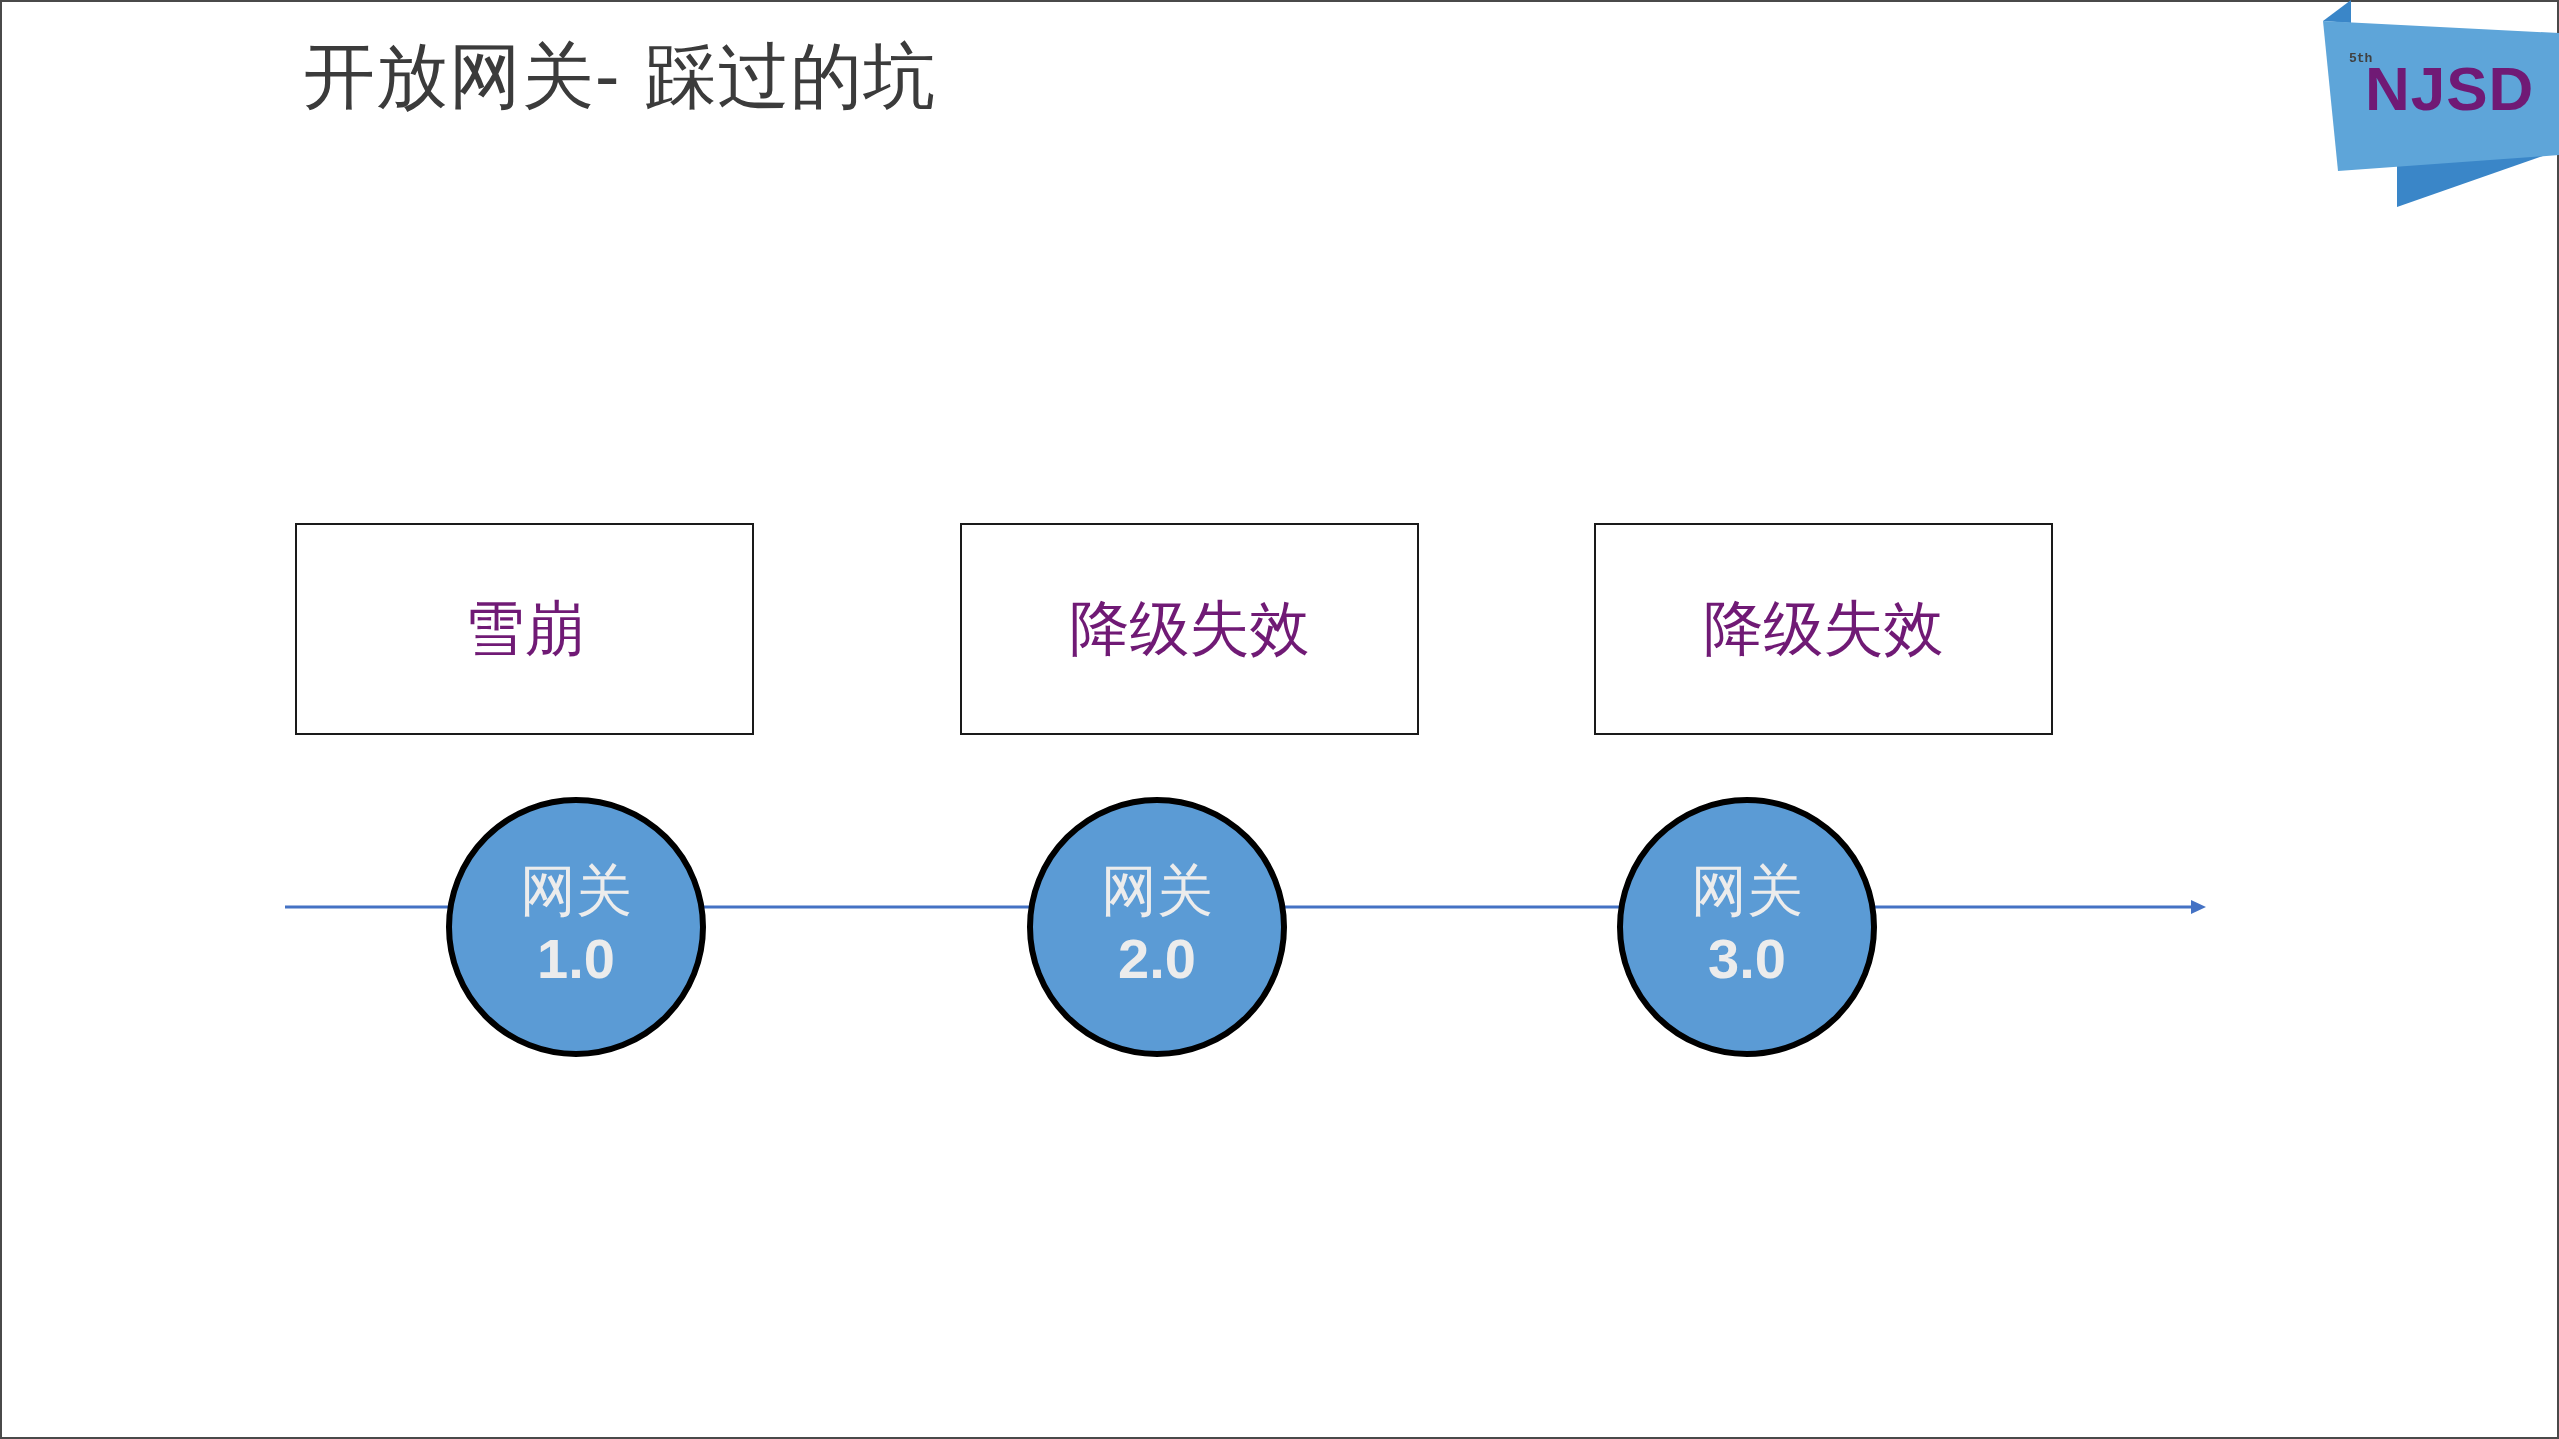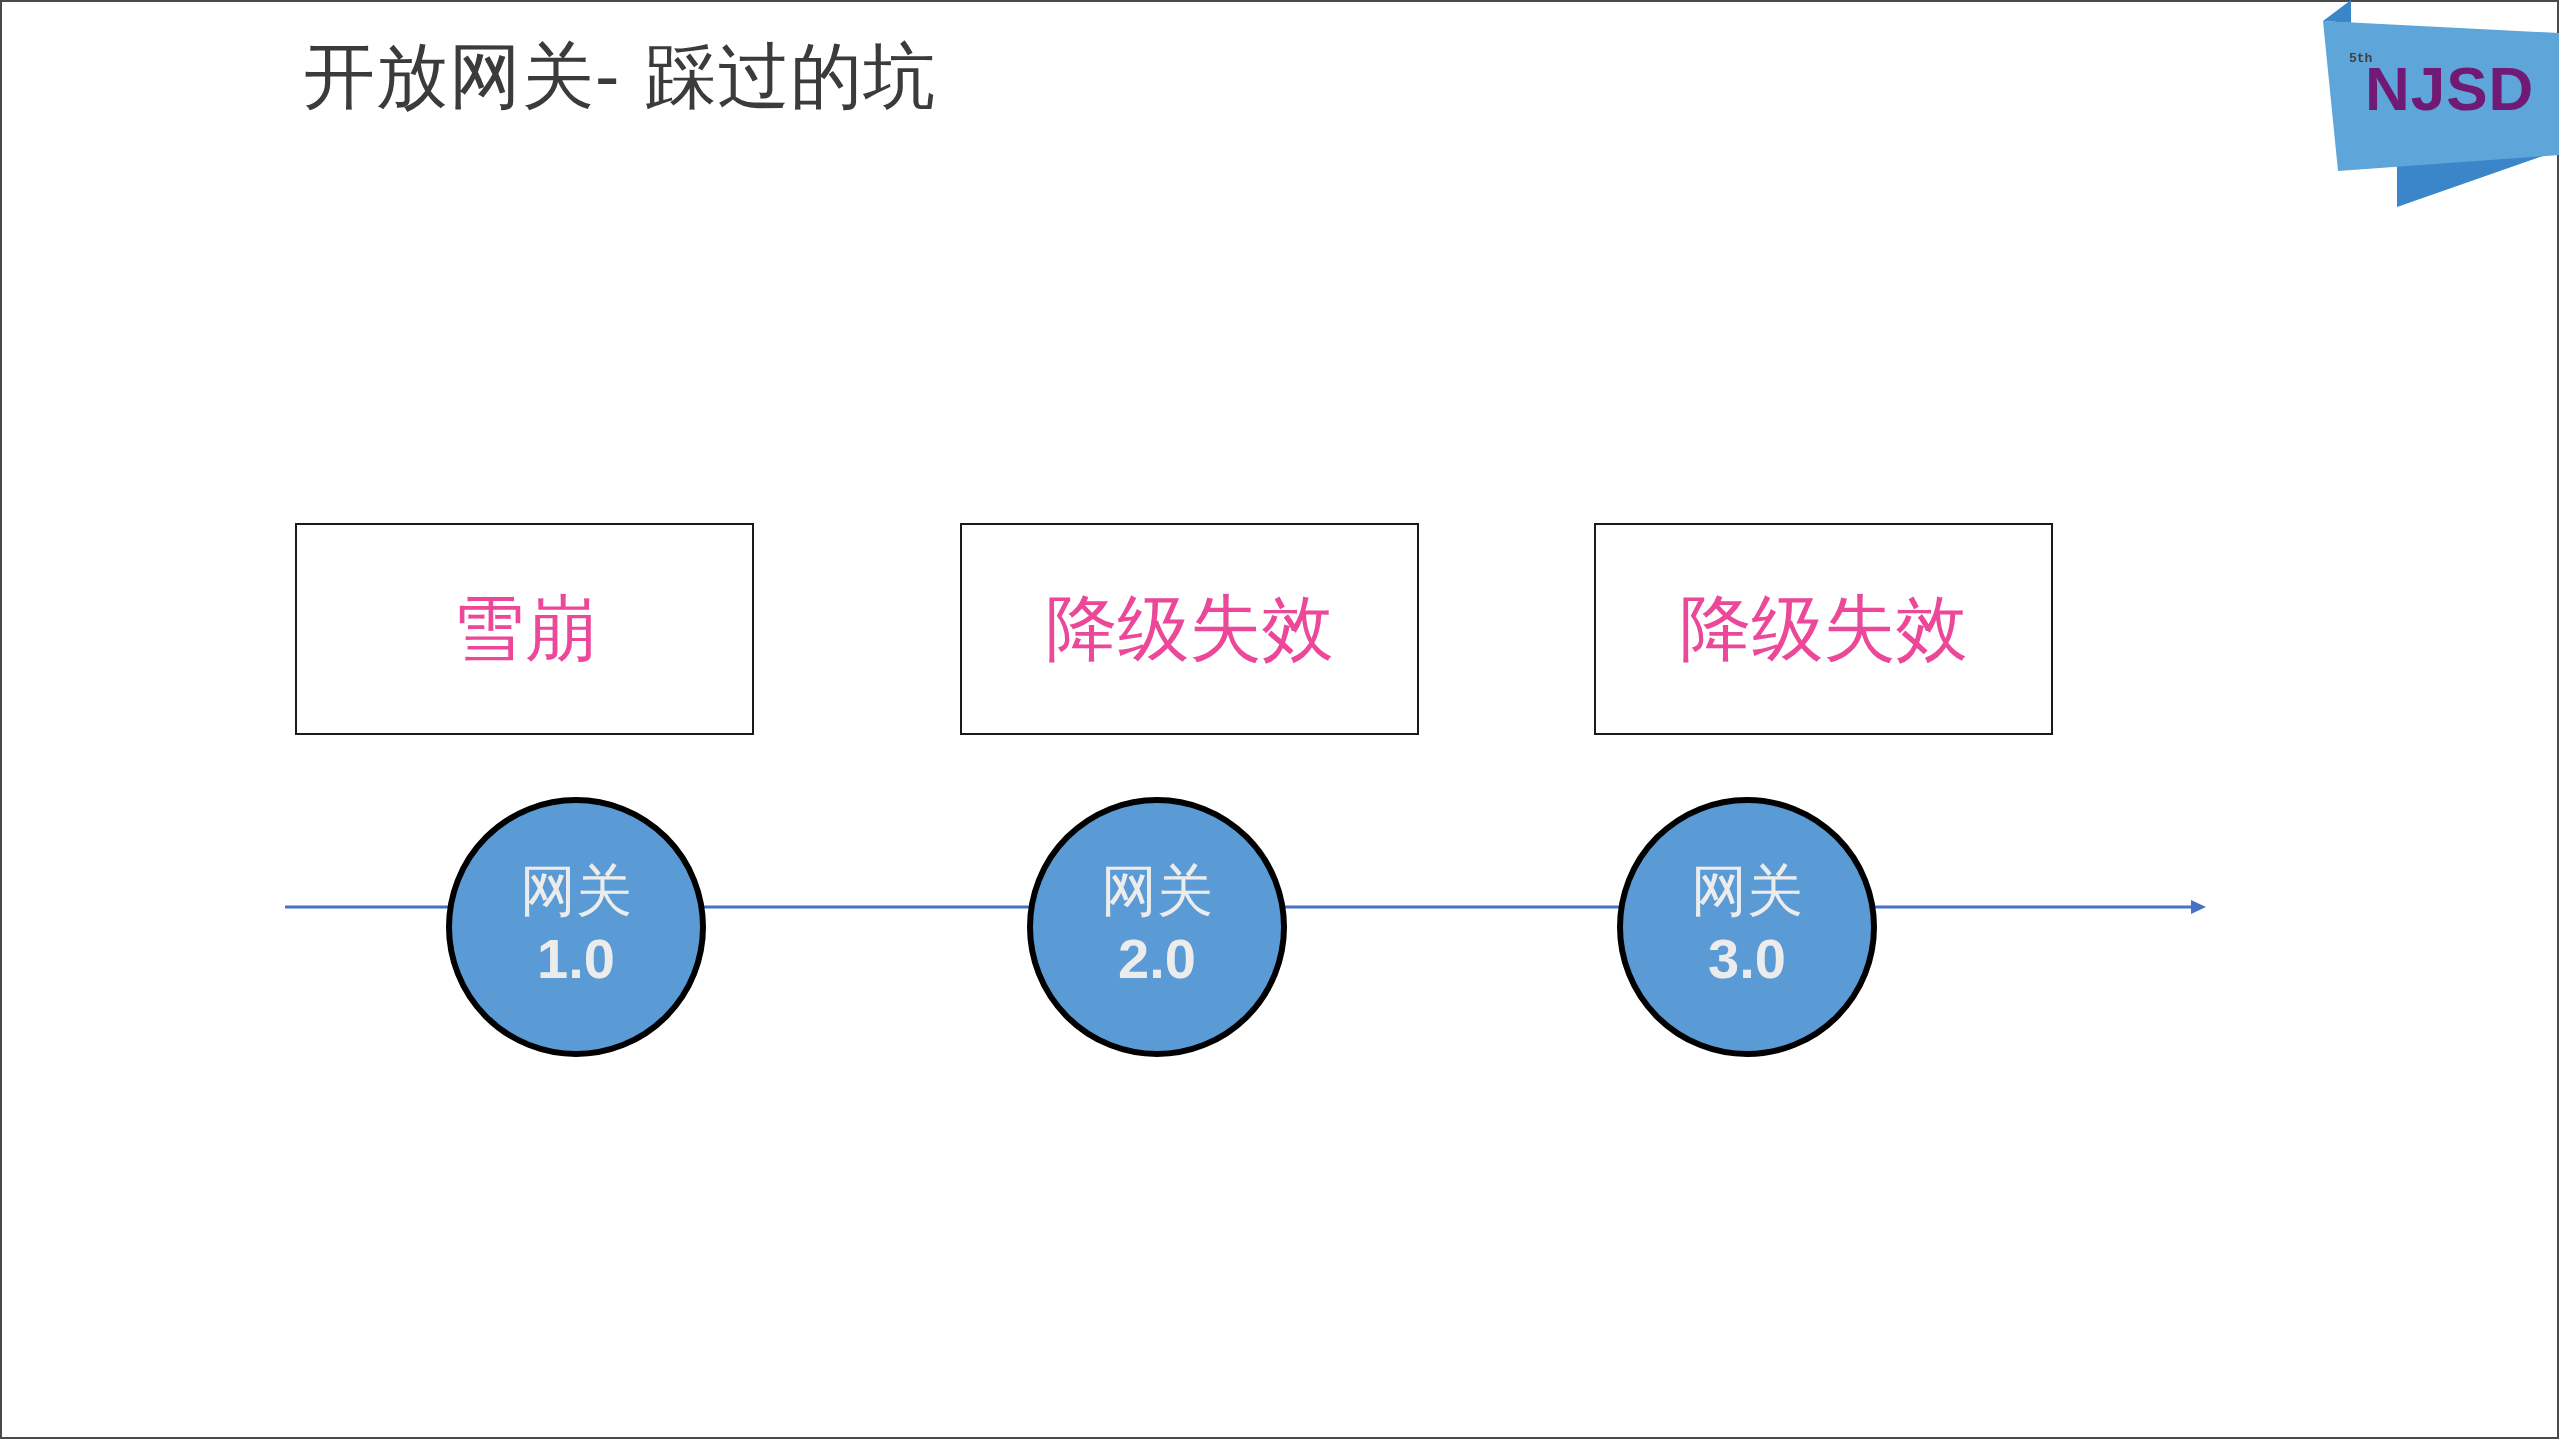--- a/index.html
+++ b/index.html
@@ -70,22 +70,22 @@
       top: 523px;
       width: 459px;
       height: 212px;
       box-sizing: border-box;
       border: 2px solid #1a1a1a;
       background: #ffffff;
       display: flex;
       align-items: center;
       justify-content: center;
       font-family: "DejaVu Sans", sans-serif;
-      font-size: 72px;
-      color: #ec4899;
+      font-size: 60px;
+      color: #701a75;
       white-space: nowrap;
     }
     .stage {
       position: absolute;
       top: 797px;
       width: 260px;
       height: 260px;
       margin-left: -130px;
       box-sizing: border-box;
       border-radius: 50%;

